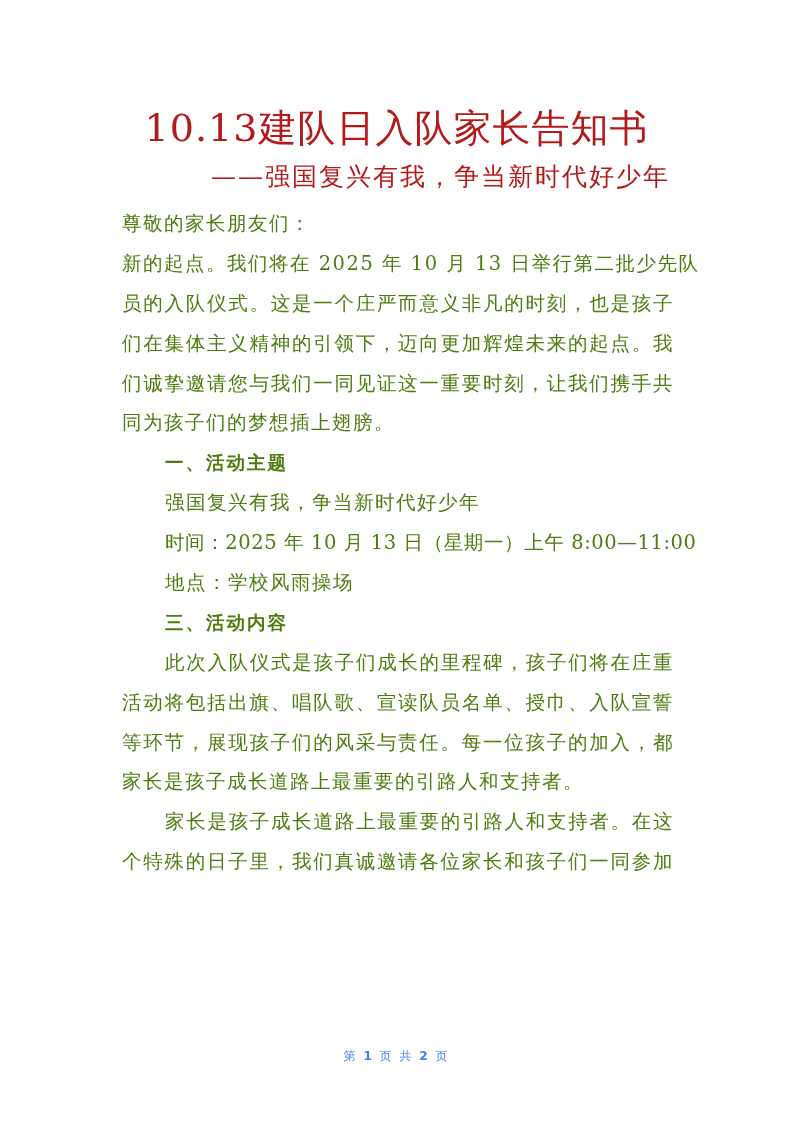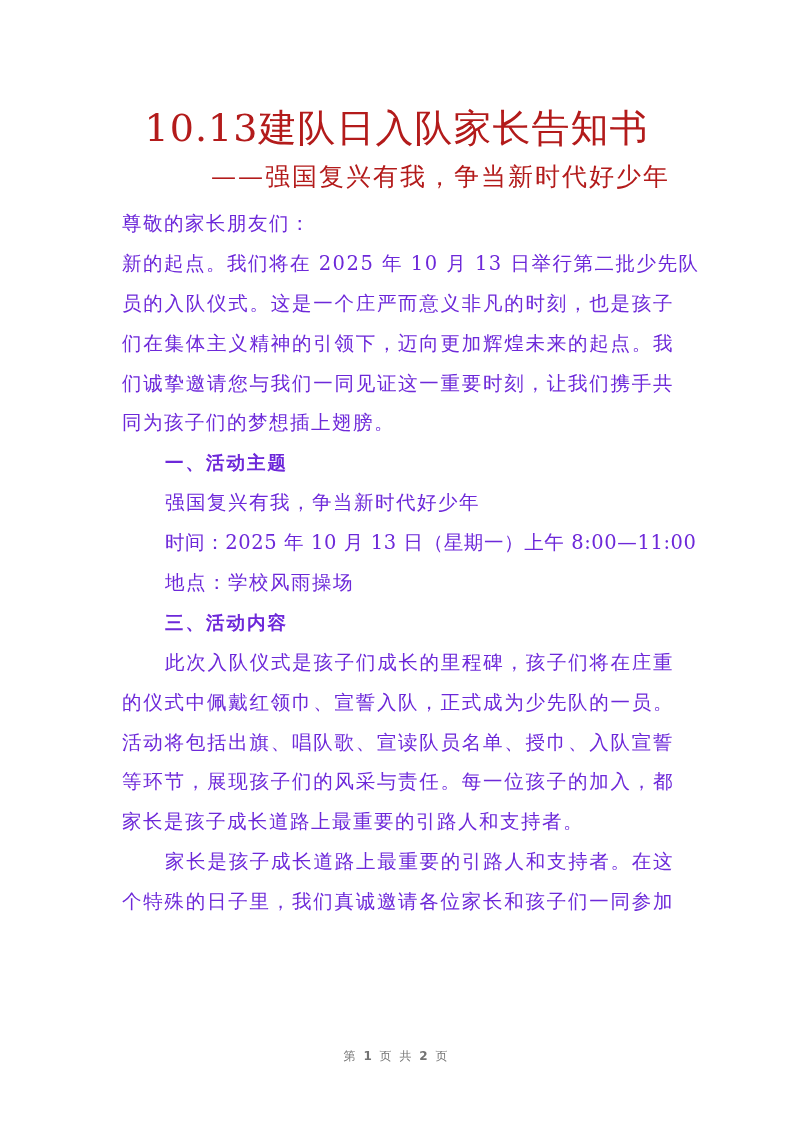--- a/index.html
+++ b/index.html
@@ -47,21 +47,21 @@
       white-space: nowrap;
       padding-left: 44px;
     }
     .body-text {
       position: absolute;
       left: 122px;
       width: 552px;
       top: 204px;
       font-size: 19.5px;
       line-height: 39.9px;
-      color: #6d28d9;
+      color: #4d7c0f;
     }
     .line {
       height: 39.9px;
       white-space: nowrap;
       text-align: justify;
       text-align-last: justify;
       letter-spacing: 1.5px;
     }
     .line.last {
       text-align-last: left;
@@ -74,21 +74,21 @@
       font-size: 18.5px;
       text-align-last: left;
       letter-spacing: 2px;
     }
     .footer {
       position: absolute;
       left: 0; width: 793px;
       top: 1048px;
       text-align: center;
       font-size: 12px;
-      color: #737373;
+      color: #3b82f6;
       font-family: "DejaVu Sans", "Liberation Sans", sans-serif;
       letter-spacing: 2px;
     }
     .footer .num { font-weight: bold; }
   </style>
 </head>
 <body>
 
 <div class="page">
 
@@ -105,21 +105,20 @@
     <div class="line last">同为孩子们的梦想插上翅膀。</div>
 
     <div class="line heading">一、活动主题</div>
     <div class="line indent last">强国复兴有我，争当新时代好少年</div>
 
     <div class="line indent last" style="letter-spacing:0.6px">时间：2025 年 10 月 13 日（星期一）上午 8:00—11:00</div>
     <div class="line indent last">地点：学校风雨操场</div>
 
     <div class="line heading">三、活动内容</div>
     <div class="line indent">此次入队仪式是孩子们成长的里程碑，孩子们将在庄重</div>
-    <div class="line">的仪式中佩戴红领巾、宣誓入队，正式成为少先队的一员。</div>
     <div class="line">活动将包括出旗、唱队歌、宣读队员名单、授巾、入队宣誓</div>
     <div class="line">等环节，展现孩子们的风采与责任。每一位孩子的加入，都</div>
     <div class="line last">家长是孩子成长道路上最重要的引路人和支持者。</div>
 
     <div class="line indent">家长是孩子成长道路上最重要的引路人和支持者。在这</div>
     <div class="line">个特殊的日子里，我们真诚邀请各位家长和孩子们一同参加</div>
   </div>
 
   <div class="footer">
     <span>第</span>

